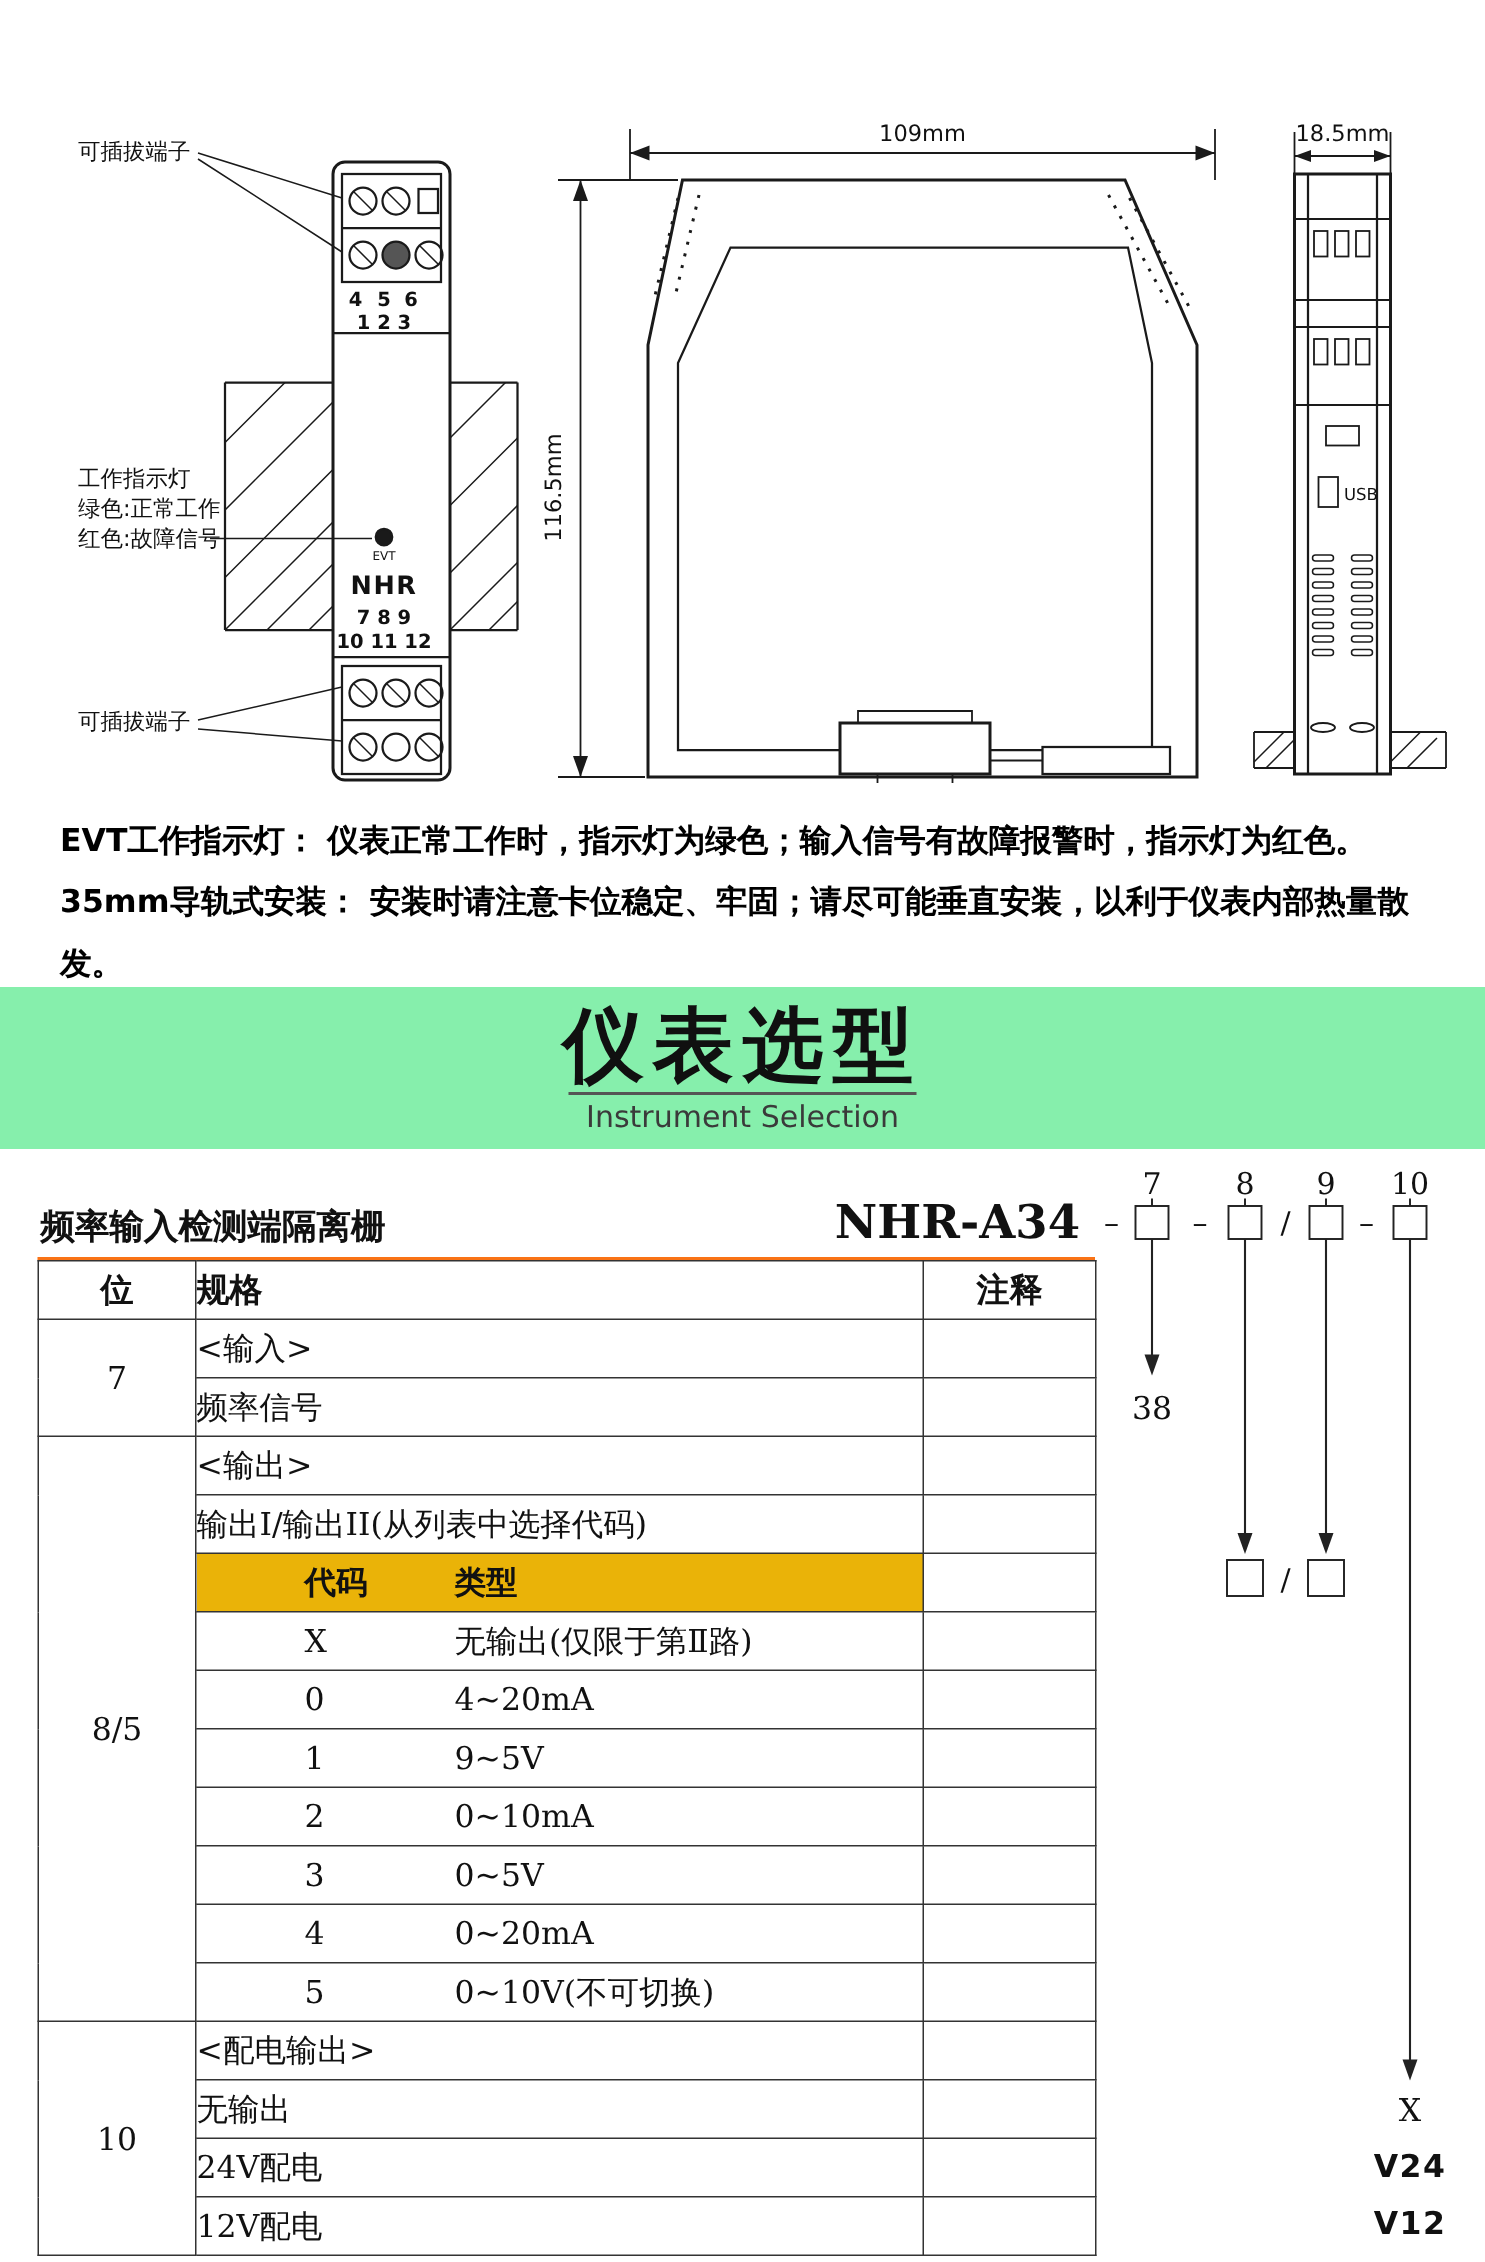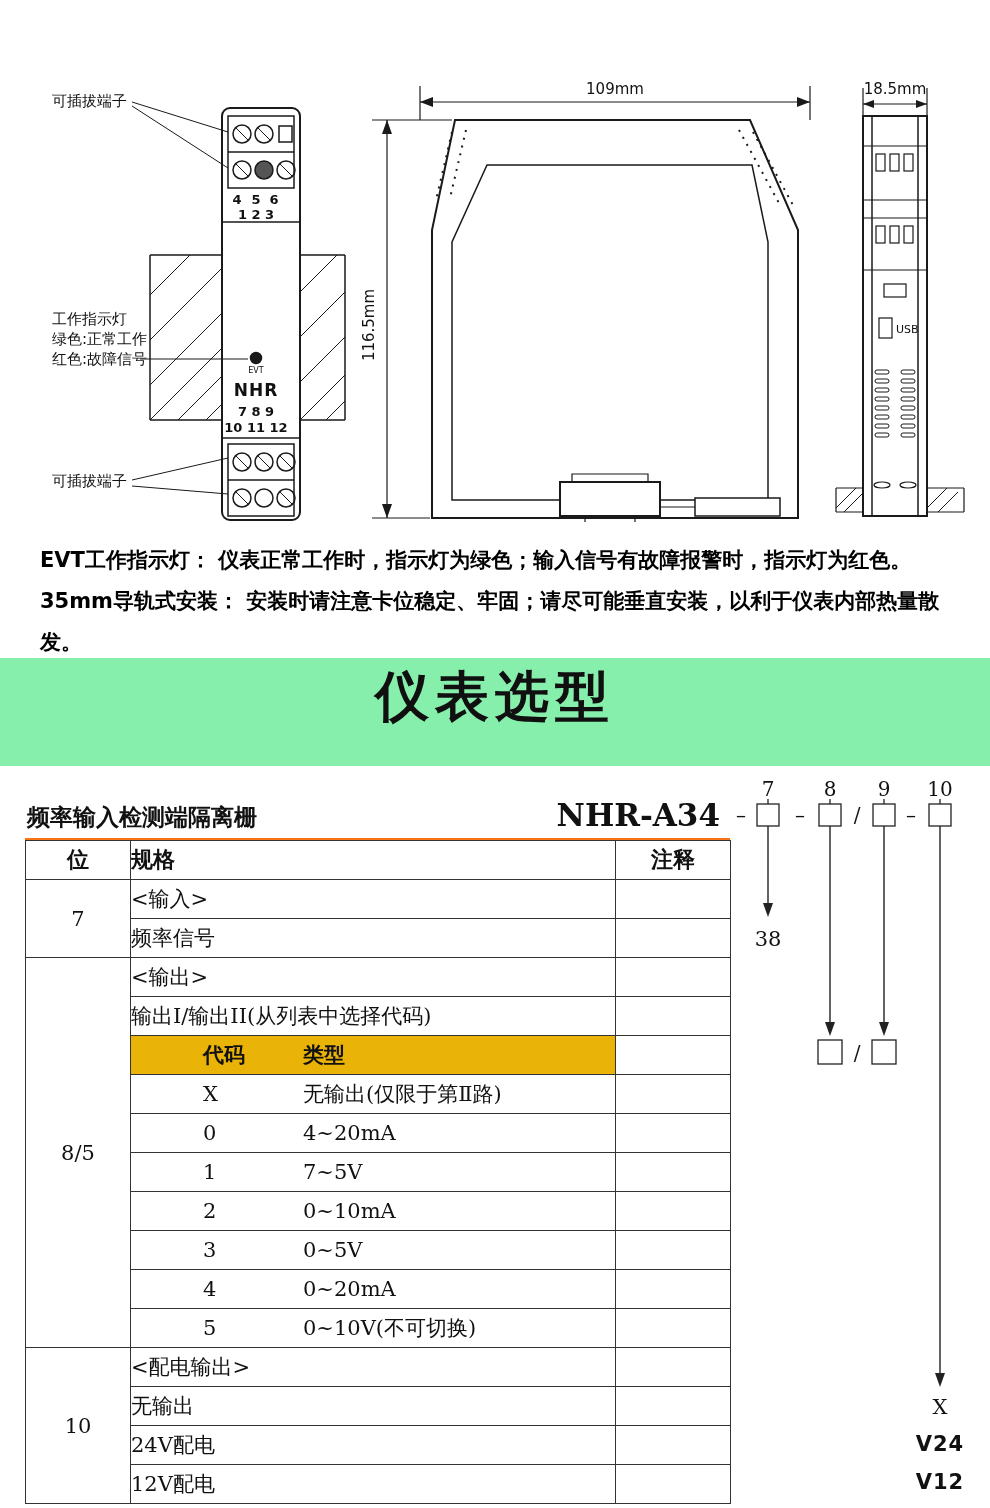--- a/index.html
+++ b/index.html
@@ -236,20 +236,21 @@
     </svg>
   </div>
 
   <div class="notes">
     <div>EVT工作指示灯： 仪表正常工作时，指示灯为绿色；输入信号有故障报警时，指示灯为红色。</div>
     <div>35mm导轨式安装： 安装时请注意卡位稳定、牢固；请尽可能垂直安装，以利于仪表内部热量散发。</div>
   </div>
 
   <div class="banner">
     <div class="banner-title">仪表选型</div>
+    <div class="banner-sub">Instrument Selection</div>
   </div>
 
   <div class="selection">
 
     <div class="sel-header">
       <span class="product-name">频率输入检测端隔离栅</span>
       <span class="model">NHR-A34</span>
     </div>
 
     <table class="sel-table">
@@ -295,21 +296,21 @@
           <td class="note"></td>
         </tr>
         <tr>
           <td class="codecell">
             <span class="code">0</span><span>4~20mA</span>
           </td>
           <td class="note"></td>
         </tr>
         <tr>
           <td class="codecell">
-            <span class="code">1</span><span>7~5V</span>
+            <span class="code">1</span><span>9~5V</span>
           </td>
           <td class="note"></td>
         </tr>
         <tr>
           <td class="codecell">
             <span class="code">2</span><span>0~10mA</span>
           </td>
           <td class="note"></td>
         </tr>
         <tr>

